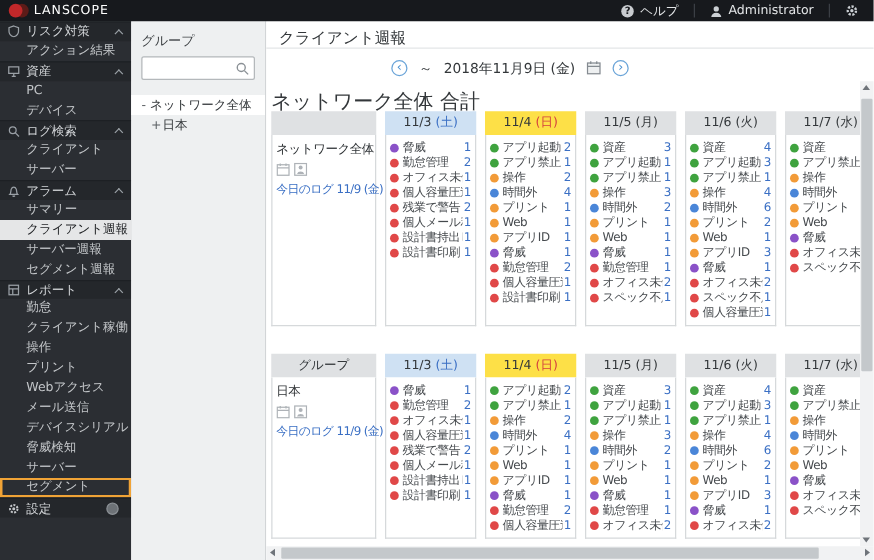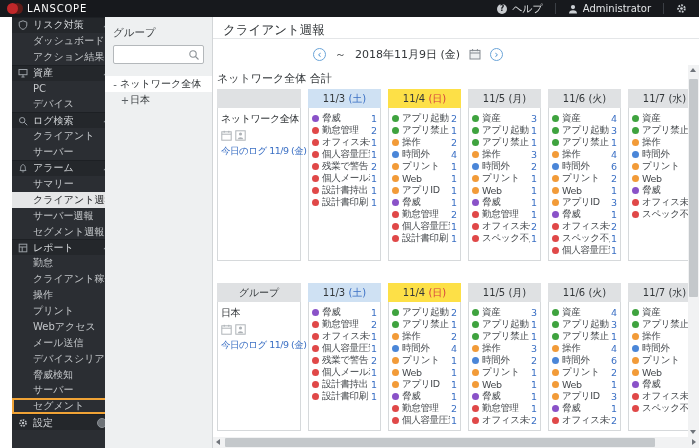--- a/index.html
+++ b/index.html
@@ -12,21 +12,21 @@
   .logo-mark { position:relative; width:15px; height:11px; flex:none; }
   .logo-c2 { position:absolute; left:5px; top:0; width:11px; height:11px; border-radius:50%; background:#5d1b18; }
   .logo-c1 { position:absolute; left:0; top:0; width:11px; height:11px; border-radius:50%; background:#c1282a; }
   .brand-text { color:#fff; font-size:10px; font-weight:normal; letter-spacing:.8px; white-space:nowrap; }
   .topbar-right { margin-left:auto; display:flex; align-items:center; height:100%; }
   .tb-item { display:flex; align-items:center; gap:5px; color:#e3e5e7; font-size:10px; padding:0 12px; height:100%; cursor:default; white-space:nowrap; }
   .tb-sep { width:1px; height:11px; background:#3b3f45; }
   .help-circle { width:10px; height:10px; border-radius:50%; background:#c9ccd0; color:#17191d; font-size:8px; font-weight:bold; line-height:10px; text-align:center; display:inline-block; }
 
   
-  .sidebar { position:absolute; top:17px; left:12px; width:105px; bottom:0; background:#2b2e33; overflow:hidden; font-size:10px; }
+  .sidebar { position:absolute; top:17px; left:0; width:105px; bottom:0; background:#2b2e33; overflow:hidden; font-size:10px; }
   .sb-section { height:15.9px; display:flex; align-items:center; gap:5px; padding:0 6px; background:#24272b; border-top:1px solid #1d2024; color:#d3d6d9; white-space:nowrap; }
   .sb-section .sic { width:10px; height:10px; flex:none; display:inline-flex; }
   .sb-chevron { margin-left:auto; width:5px; height:5px; border-left:1px solid #9aa0a6; border-top:1px solid #9aa0a6; transform:rotate(45deg) translateY(2px); flex:none; }
   .sb-item { height:15.9px; line-height:15.9px; padding-left:21px; color:#c3c6c9; white-space:nowrap; cursor:default; }
   .sb-item.selected { background:#e5e6e7; color:#1d1f22; }
   .sb-item.highlighted { box-shadow: inset 0 0 0 2px #f0a336; }
   .sb-badge { margin-left:auto; margin-right:4px; width:10px; height:10px; border-radius:50%; background:#6d7277; border:1px solid #8b9095; flex:none; }
 
   
   .group-panel { position:absolute; top:17px; left:105px; width:108px; bottom:0; background:#eef0f1; border-right:1px solid #d2d5d7; }
@@ -43,21 +43,21 @@
   
   .main { position:absolute; top:17px; left:213px; right:0; bottom:0; background:#fff; }
   .title-bar { height:22px; border-bottom:1px solid #e4e6e8; position:relative; }
   .page-title { position:absolute; left:10px; top:5px; font-size:12.5px; color:#33373a; }
   .alarm-filter { position:absolute; right:14px; top:9px; display:flex; align-items:center; gap:5px; font-size:10.5px; color:#4b5158; cursor:default; }
   .date-bar { height:24px; margin-top:3px; display:flex; align-items:center; justify-content:center; gap:9px; font-size:11px; color:#33373a; transform:translateX(-48px); }
   .circle-arrow { width:13px; height:13px; border:1px solid #6aa4d8; border-radius:50%; color:#4a90d0; font-size:10px; line-height:11px; text-align:center; flex:none; cursor:default; }
   .cal-btn { display:inline-flex; cursor:default; }
 
   .content { position:absolute; top:48px; left:0; right:11px; bottom:11px; overflow:hidden; padding:6px 0 0 4px; }
-  .wk-title { font-size:11px; color:#33373a; margin:0 0 4px 0; height:14px; }
+  .wk-title { font-size:16px; color:#33373a; margin:0 0 4px 0; height:14px; }
   .wk-table { margin-bottom:22px; }
   .cols { display:flex; align-items:stretch; gap:7px; }
   .col { width:73px; flex:none; display:flex; flex-direction:column; }
   .col.label { width:84px; }
   .hcell { height:19px; line-height:19px; text-align:center; font-size:10px; color:#33373a; background:#dfe1e3; white-space:nowrap; overflow:hidden; }
   .hcell.sat { background:#cfe1f3; }
   .hcell.sun { background:#fde047; }
   .dow.sat { color:#3a6fc4; } .dow.sun { color:#d43f3f; } .dow.wd { color:#33373a; }
   .bcell { flex:1; background:#fff; border:1px solid #d6d9db; border-top:none; padding:4px 3px; }
   .item { display:flex; align-items:center; height:12px; font-size:9.5px; }
@@ -117,21 +117,20 @@
 <nav class="sidebar" id="sidebar">
     <div class="sb-section">
       <span class="sic">
         <svg width="10" height="10" viewBox="0 0 10 10">
           <path d="M5 0.8 L8.8 2.2 V5 C8.8 7.2 7.1 8.8 5 9.4 C2.9 8.8 1.2 7.2 1.2 5 V2.2 Z" fill="none" stroke="#9aa0a6" stroke-width="1"></path>
         </svg>
       </span>
       <span>リスク対策</span>
       <span class="sb-chevron"></span>
     </div>
-    <div class="sb-item">ダッシュボード</div>
     <div class="sb-item">アクション結果</div>
     <div class="sb-section">
       <span class="sic">
         <svg width="10" height="10" viewBox="0 0 10 10">
           <rect x="1" y="1.5" width="8" height="5.2" fill="none" stroke="#9aa0a6" stroke-width="1"></rect>
           <path d="M3.4 9 H6.6 M5 6.7 V9" stroke="#9aa0a6" stroke-width="1"></path>
         </svg>
       </span>
       <span>資産</span>
       <span class="sb-chevron"></span>

